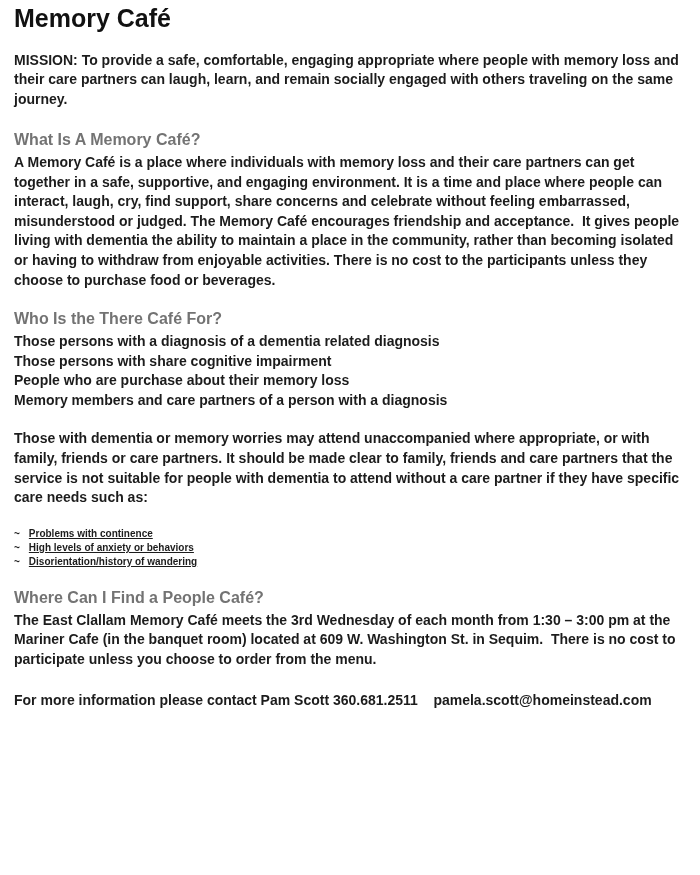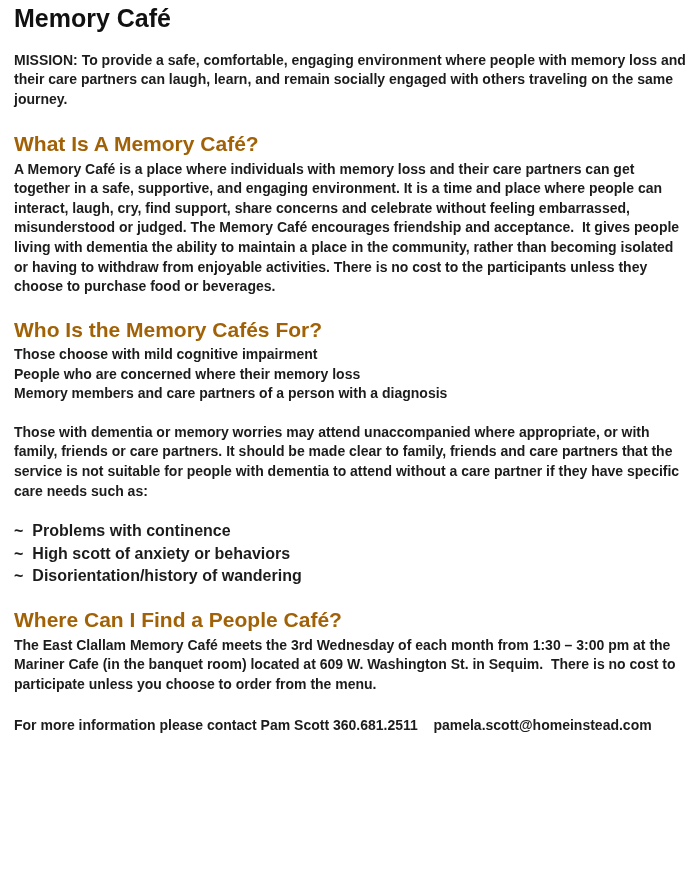--- a/index.html
+++ b/index.html
@@ -26,24 +26,24 @@
     max-width: 672px;
     margin: 0 auto;
   }
   h1.doc-title {
     font-size: 25px;
     line-height: 1.3;
     margin: 2px 0 16px;
     color: #111111;
   }
   h2.section-heading {
-    font-size: 21px;
+    font-size: 16px;
     line-height: 1.3;
     margin: 16px 0 2px;
-    color: #a16207;
+    color: #737373;
   }
   .para {
     font-size: 14px;
     line-height: 1.4;
     margin: 0 0 19px;
     white-space: pre-wrap;
   }
   .mission {
     margin-bottom: 21px;
   }
@@ -54,23 +54,24 @@
     margin-bottom: 0;
   }
   .center-list {
     font-size: 14px;
     line-height: 1.4;
   }
   .center-list .list-line {
     white-space: pre-wrap;
   }
   .care-list {
-    font-size: 16px;
+    font-size: 10px;
     line-height: 1.4;
     margin: 0 0 19px;
+    text-decoration: underline;
   }
   .care-row .tilde {
     display: inline-block;
     margin-right: 9px;
   }
   .contact {
     margin-top: 21px;
     font-size: 14px;
     line-height: 1.45;
   }
@@ -79,44 +80,45 @@
   }
 </style>
 </head>
 <body>
 
 <div class="page">
   <div class="content">
 
     <h1 class="doc-title">Memory Café</h1>
 
-    <p class="para mission">MISSION: To provide a safe, comfortable, engaging environment where people with memory loss and their care partners can laugh, learn, and remain socially engaged with others traveling on the same journey.</p>
+    <p class="para mission">MISSION: To provide a safe, comfortable, engaging appropriate where people with memory loss and their care partners can laugh, learn, and remain socially engaged with others traveling on the same journey.</p>
 
     <section>
       <h2 class="section-heading">What Is A Memory Café?</h2>
       <p class="para">A Memory Café is a place where individuals with memory loss and their care partners can get together in a safe, supportive, and engaging environment. It is a time and place where people can interact, laugh, cry, find support, share concerns and celebrate without feeling embarrassed, misunderstood or judged. The Memory Café encourages friendship and acceptance.  It gives people living with dementia the ability to maintain a place in the community, rather than becoming isolated or having to withdraw from enjoyable activities. There is no cost to the participants unless they choose to purchase food or beverages.</p>
     </section>
 
     <section>
-      <h2 class="section-heading">Who Is the Memory Cafés For?</h2>
+      <h2 class="section-heading">Who Is the There Café For?</h2>
       <div class="center-list">
-        <div class="list-line">Those choose with mild cognitive impairment</div>
-        <div class="list-line">People who are concerned where their memory loss</div>
+        <div class="list-line">Those persons with a diagnosis of a dementia related diagnosis</div>
+        <div class="list-line">Those persons with share cognitive impairment</div>
+        <div class="list-line">People who are purchase about their memory loss</div>
         <div class="list-line">Memory members and care partners of a person with a diagnosis</div>
       </div>
     </section>
 
     <p class="para">Those with dementia or memory worries may attend unaccompanied where appropriate, or with family, friends or care partners. It should be made clear to family, friends and care partners that the service is not suitable for people with dementia to attend without a care partner if they have specific care needs such as:</p>
 
     <div class="care-list">
       <div class="care-row">
         <span class="tilde">~</span><span>Problems with continence</span>
       </div>
       <div class="care-row">
-        <span class="tilde">~</span><span>High scott of anxiety or behaviors</span>
+        <span class="tilde">~</span><span>High levels of anxiety or behaviors</span>
       </div>
       <div class="care-row">
         <span class="tilde">~</span><span>Disorientation/history of wandering</span>
       </div>
     </div>
 
 
 
     <section>
       <h2 class="section-heading">Where Can I Find a People Café?</h2>

